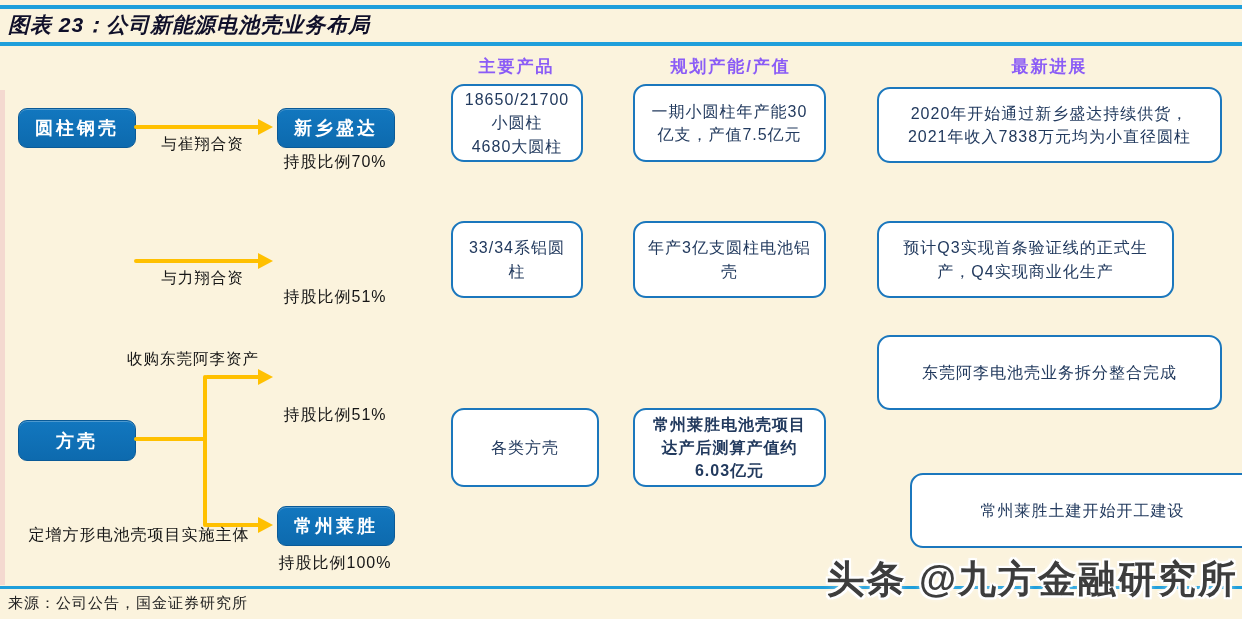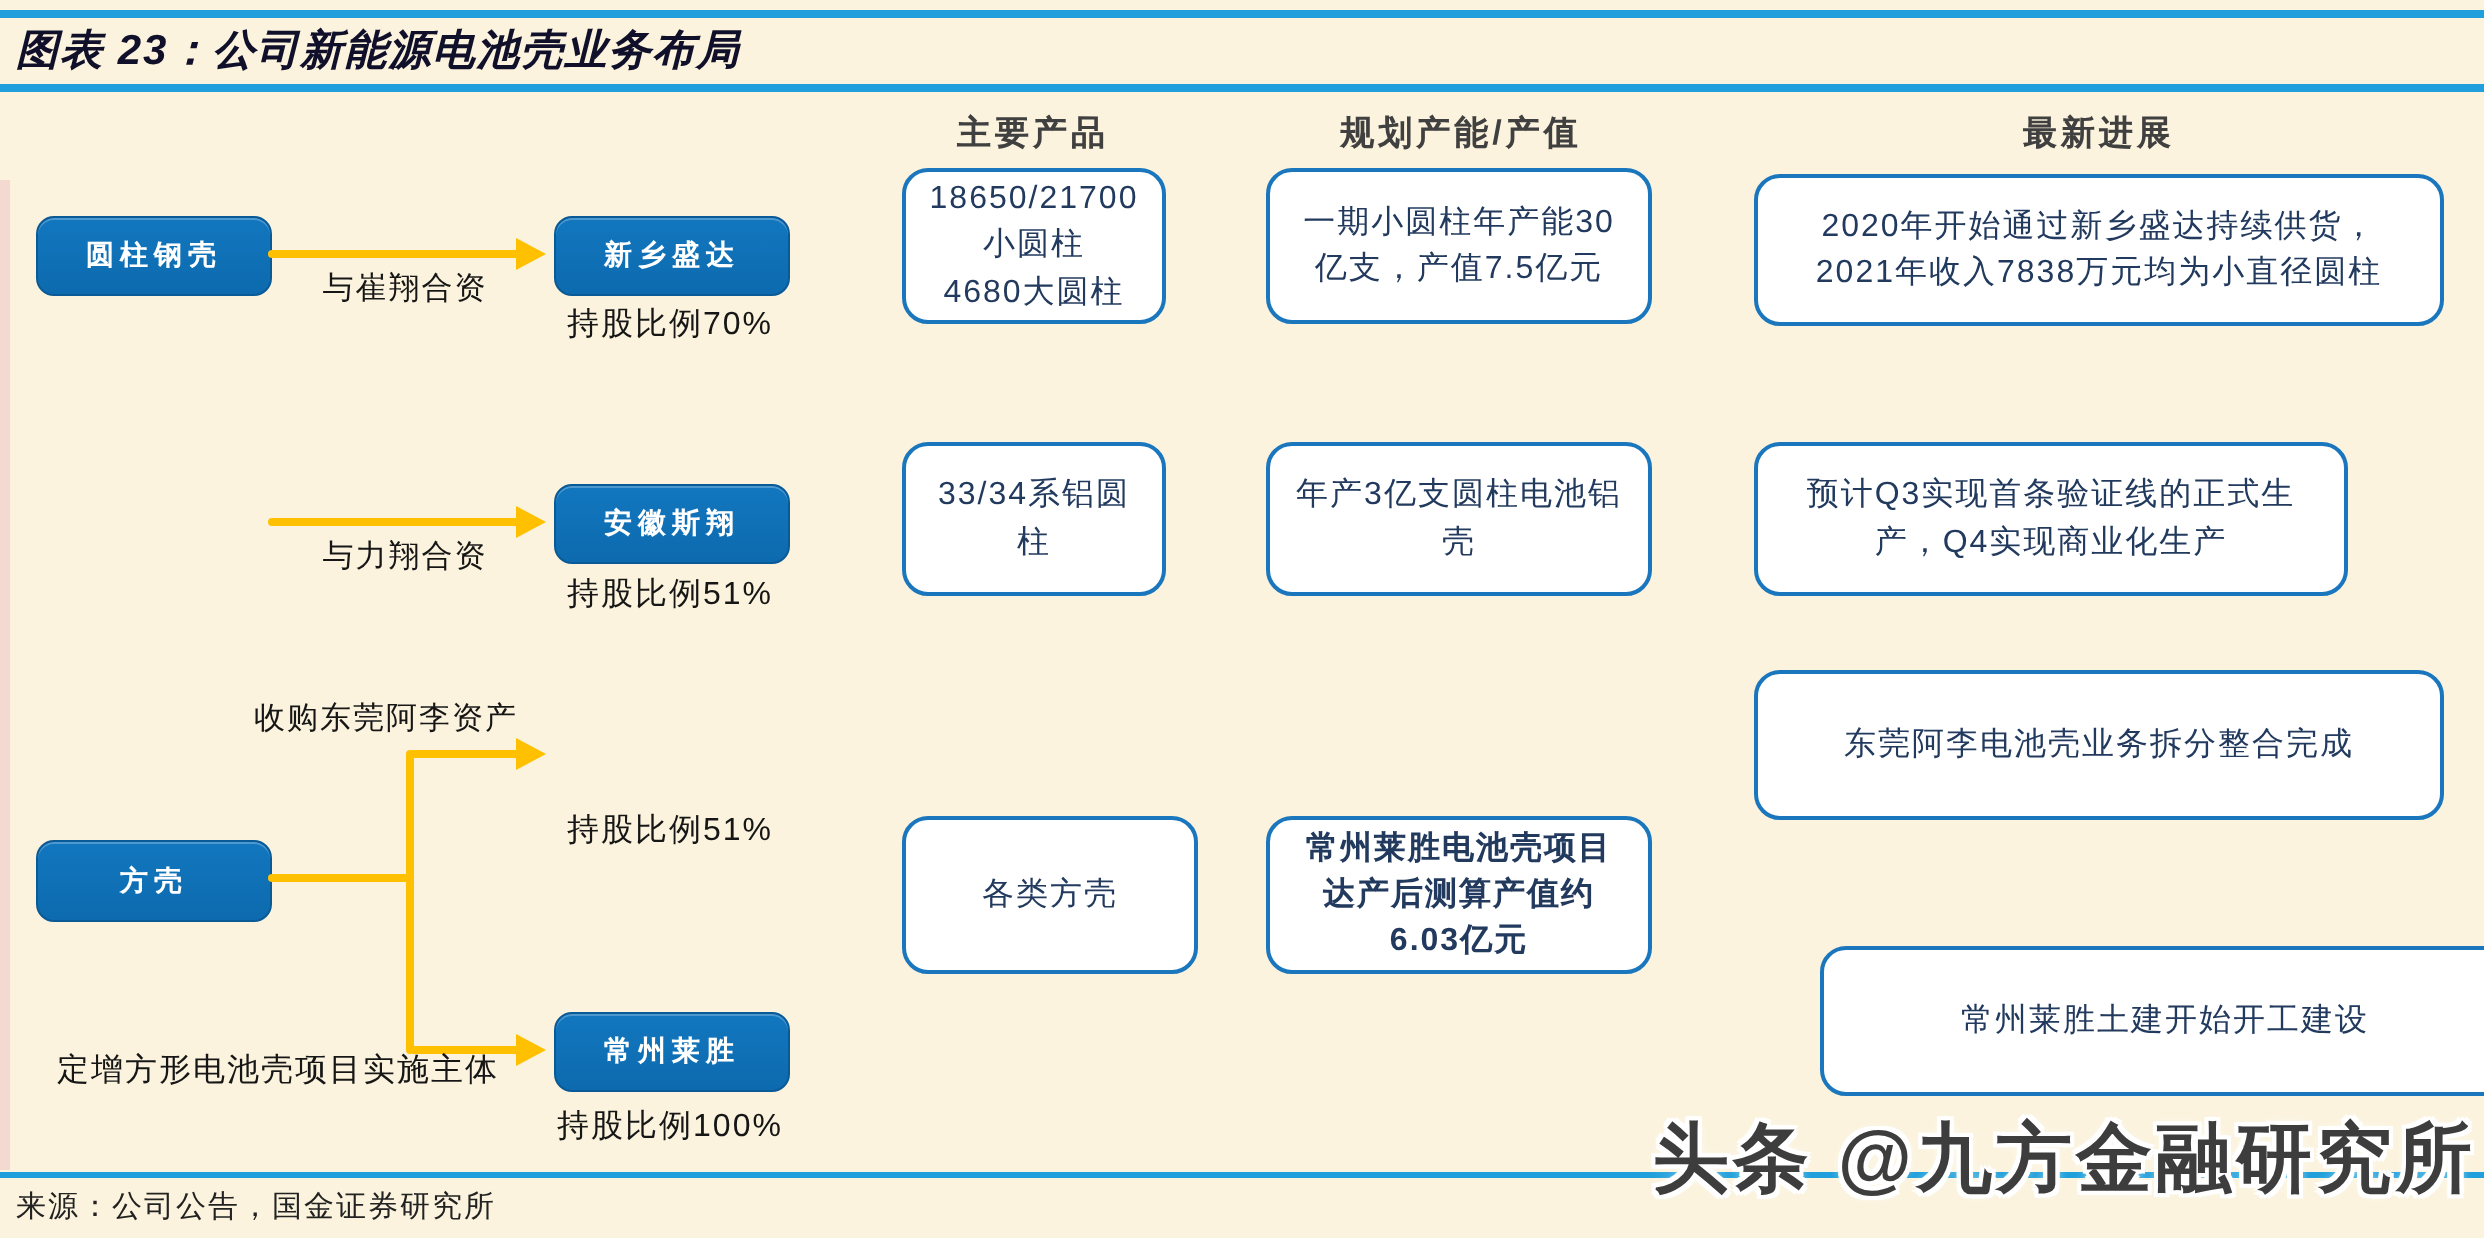--- a/index.html
+++ b/index.html
@@ -7,31 +7,31 @@
   #stage{position:relative;width:1242px;height:619px;background:#FBF3DD;overflow:hidden;}
 
   .rule{position:absolute;left:0;width:1242px;height:4px;background:#1F9FDB;}
   #rule-top{top:5px;}
   #rule-mid{top:42px;}
   #rule-bottom{top:586px;height:3px;z-index:1;}
 
   #figure-title{position:absolute;left:8px;top:11px;font-size:21px;font-weight:bold;
     font-style:italic;color:#10102a;letter-spacing:1px;white-space:nowrap;}
 
-  .col-header{position:absolute;top:55px;font-size:17px;font-weight:bold;color:#404040;
+  .col-header{position:absolute;top:55px;font-size:17px;font-weight:bold;color:#8b5cf6;
     text-align:center;letter-spacing:2px;}
   #header-products{left:450px;width:133px;}
   #header-capacity{left:625px;width:211px;}
   #header-progress{left:878px;width:343px;}
 
   .edge-strip{position:absolute;left:0;top:90px;width:5px;height:495px;background:#F4D9D0;}
 
   .bluebox{position:absolute;width:116px;height:38px;border-radius:9px;
     background:linear-gradient(180deg,#1277BF 0%,#0D6AAE 100%);
-    border:1px solid #0A5A97;color:#ffffff;font-weight:bold;font-size:14px;
+    border:1px solid #0A5A97;color:#ffffff;font-weight:bold;font-size:18px;
     letter-spacing:3px;display:flex;align-items:center;justify-content:center;
     box-shadow:inset 0 1px 0 rgba(255,255,255,.25);}
 
   .wbox{position:absolute;background:#ffffff;border:2px solid #1B77BD;border-radius:13px;
     color:#223a5e;font-size:16px;line-height:1.45;display:flex;align-items:center;
     justify-content:center;text-align:center;padding:4px 12px;box-sizing:border-box;
     white-space:pre-line;letter-spacing:1px;}
 
   .holding{position:absolute;width:130px;text-align:center;font-size:16px;color:#161616;
     letter-spacing:1px;}
@@ -74,21 +74,20 @@
   <div class="holding" style="left:270px;top:152px;">持股比例70%</div>
   <div class="wbox" style="left:451px;top:84px;width:132px;height:78px;">18650/21700
 小圆柱
 4680大圆柱</div>
   <div class="wbox" style="left:633px;top:84px;width:193px;height:78px;">一期小圆柱年产能30亿支，产值7.5亿元</div>
   <div class="wbox" style="left:877px;top:87px;width:345px;height:76px;">2020年开始通过新乡盛达持续供货，2021年收入7838万元均为小直径圆柱</div>
 
   <div class="shaft" style="left:134px;top:259px;width:126px;"></div>
   <div class="ahead" style="left:258px;top:253px;"></div>
   <div class="edge-label" style="left:140px;top:268px;width:125px;">与力翔合资</div>
-  <div class="bluebox" style="left:277px;top:242px;">安徽斯翔</div>
   <div class="holding" style="left:270px;top:287px;">持股比例51%</div>
   <div class="wbox" style="left:451px;top:221px;width:132px;height:77px;">33/34系铝圆柱</div>
   <div class="wbox" style="left:633px;top:221px;width:193px;height:77px;">年产3亿支圆柱电池铝壳</div>
   <div class="wbox" style="left:877px;top:221px;width:297px;height:77px;">预计Q3实现首条验证线的正式生产，Q4实现商业化生产</div>
 
   <div class="edge-label" style="left:113px;top:349px;width:160px;">收购东莞阿李资产</div>
   <div class="holding" style="left:270px;top:405px;">持股比例51%</div>
 
   <div class="bluebox" style="left:18px;top:420px;height:39px;">方壳</div>
   <div class="shaft" style="left:134px;top:437px;width:73px;"></div>

